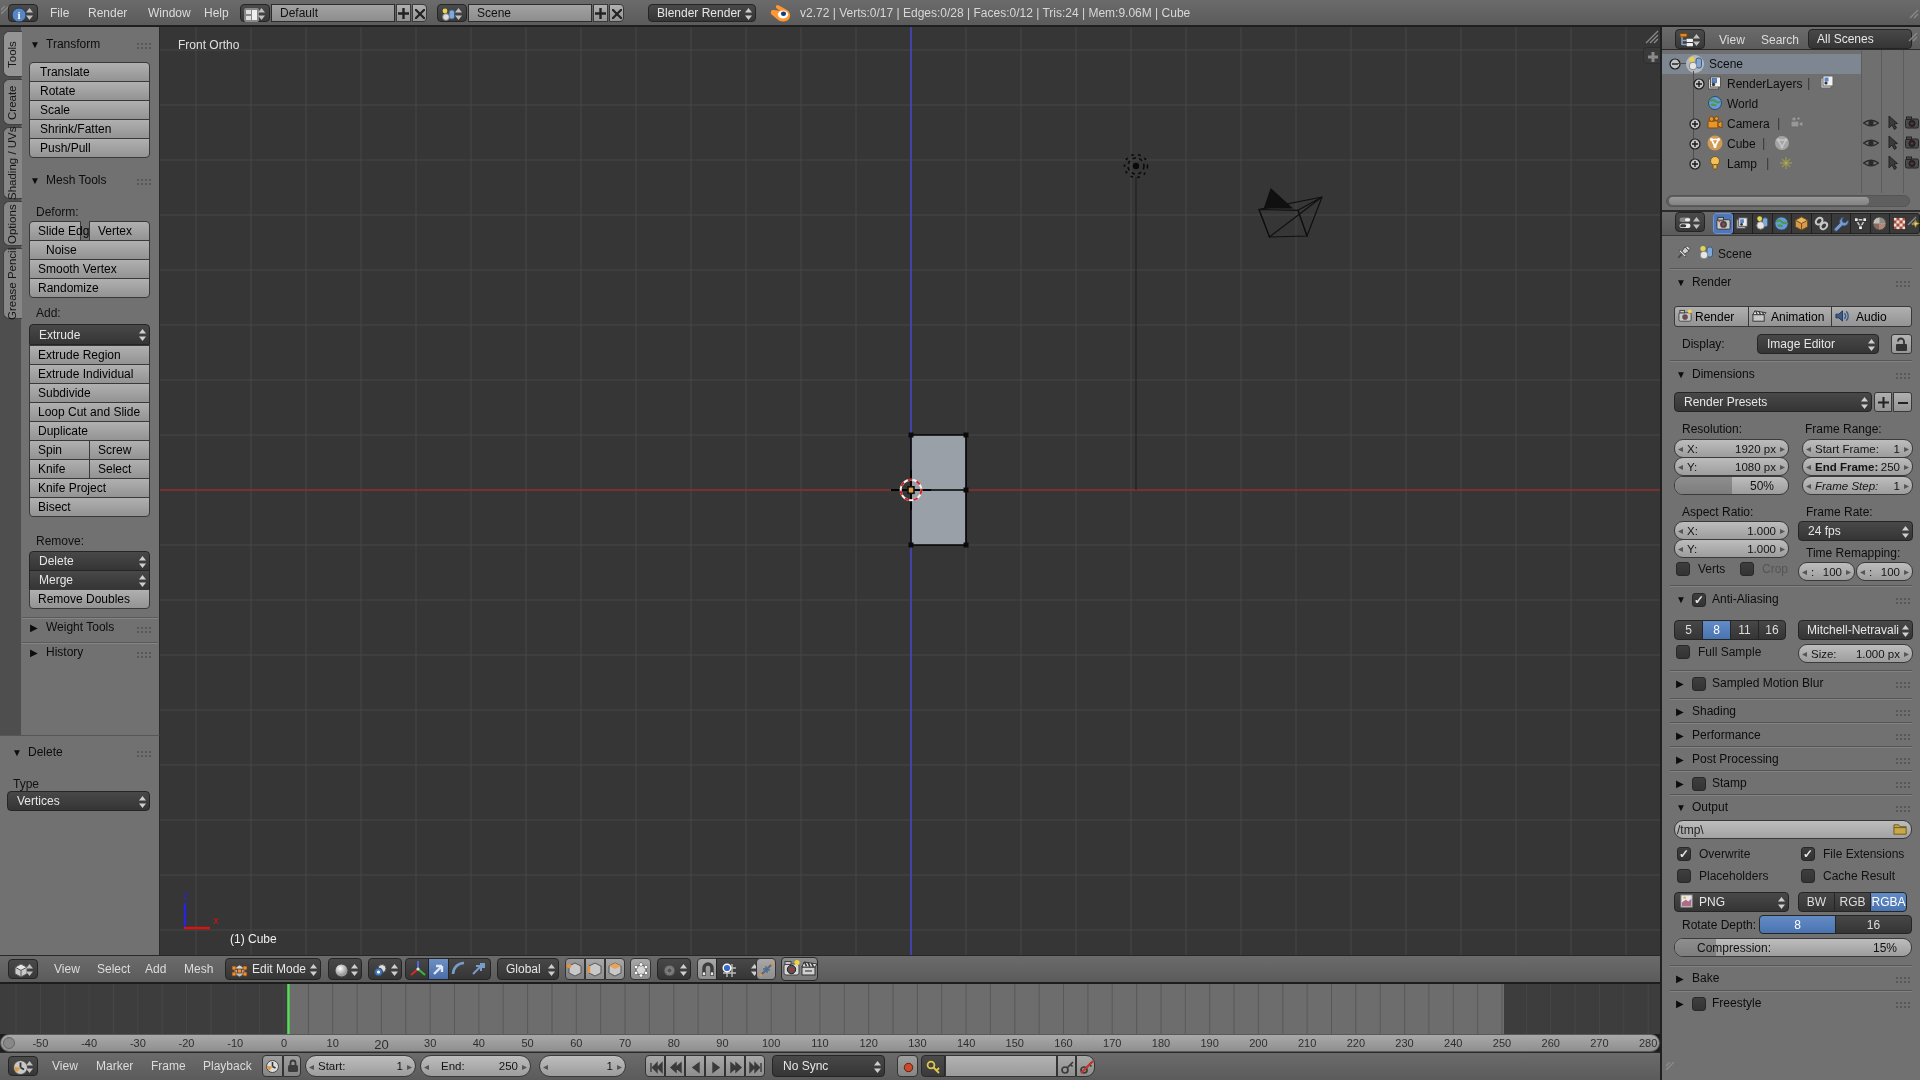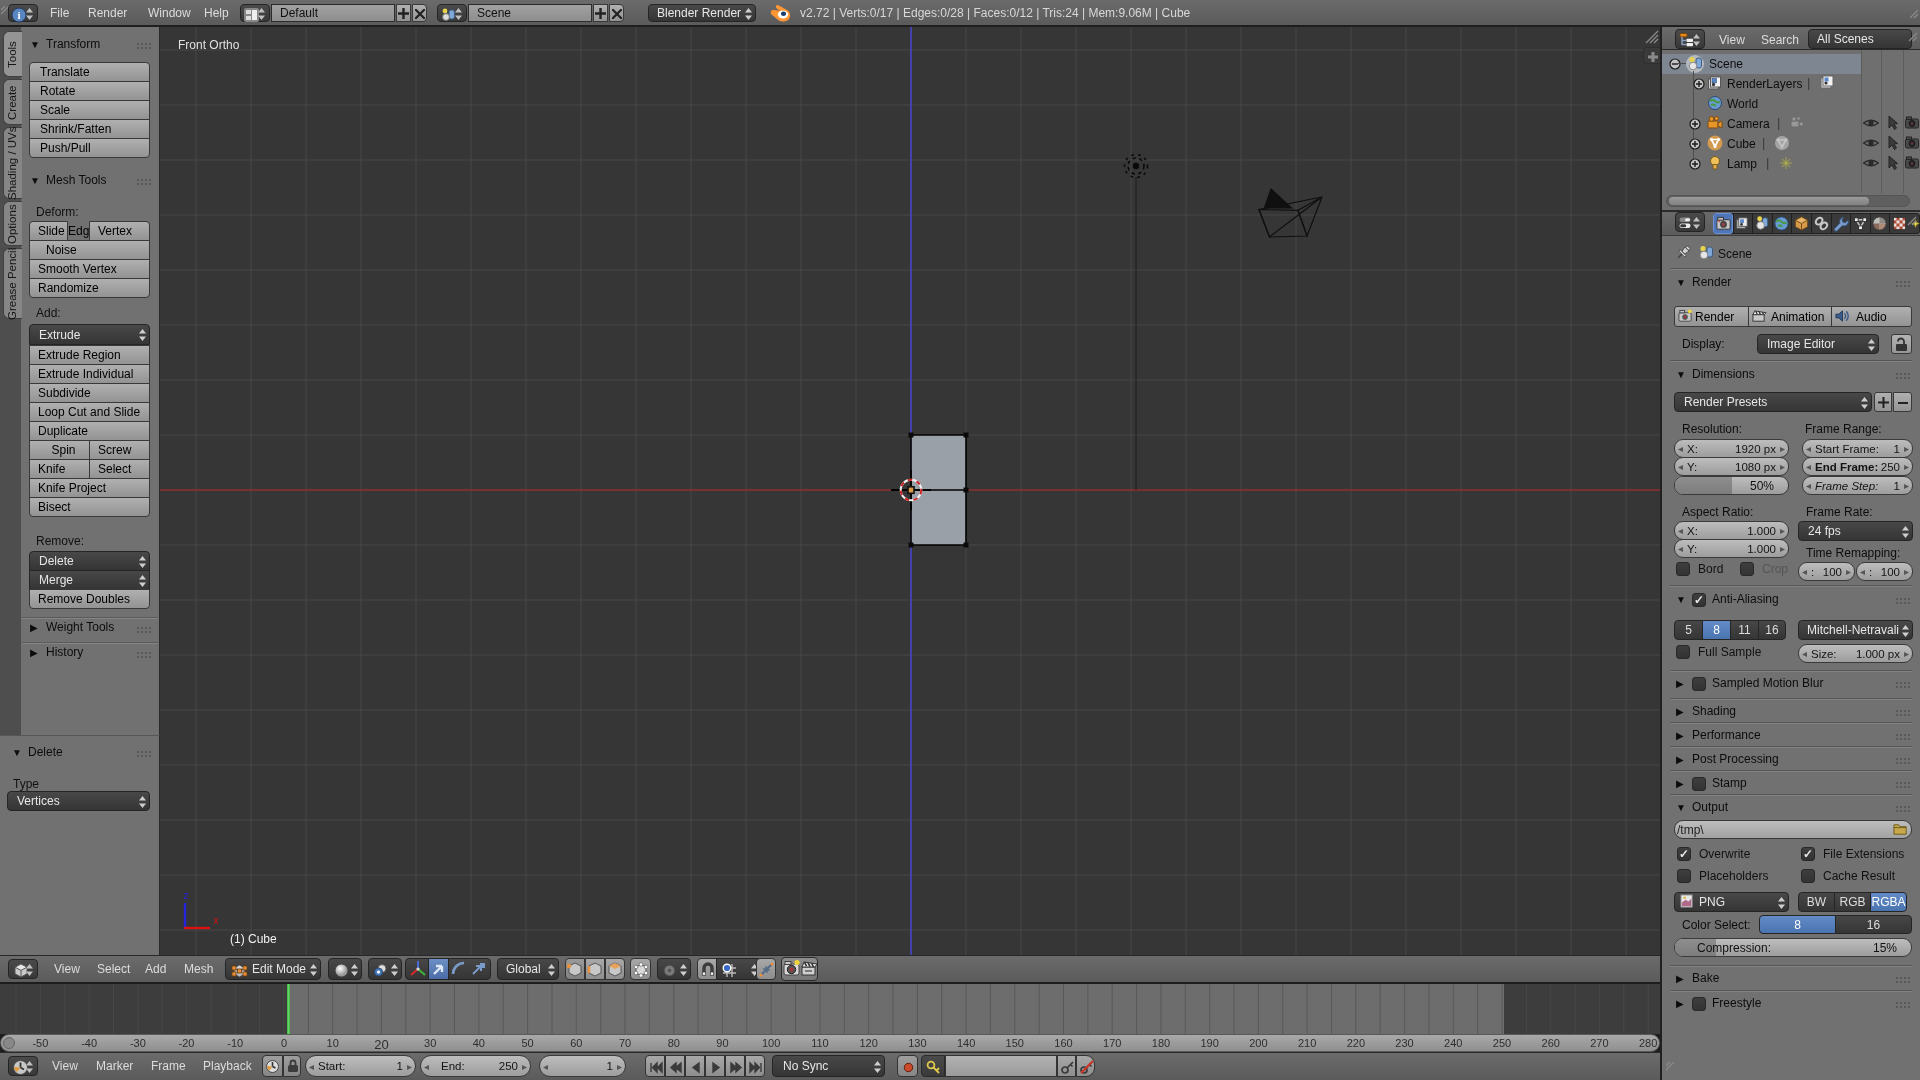--- a/index.html
+++ b/index.html
@@ -227,36 +227,36 @@
 <div style="position:absolute;left:136px;top:42px;width:15px;height:7px;background-image:radial-gradient(circle,#585858 1.2px,transparent 1.3px);background-size:4px 4px;"></div>
 <div class="btn" style="left:29px;top:62px;width:121px;height:20px;font-size:12px;border-radius:4px 4px 0 0;background:linear-gradient(#b0b0b0,#939393);color:#000;line-height:19px;text-align:left;padding-left:10px;">Translate</div>
 <div class="btn" style="left:29px;top:81px;width:121px;height:20px;font-size:12px;border-radius:0;background:linear-gradient(#b0b0b0,#939393);color:#000;line-height:19px;text-align:left;padding-left:10px;">Rotate</div>
 <div class="btn" style="left:29px;top:100px;width:121px;height:20px;font-size:12px;border-radius:0;background:linear-gradient(#b0b0b0,#939393);color:#000;line-height:19px;text-align:left;padding-left:10px;">Scale</div>
 <div class="btn" style="left:29px;top:119px;width:121px;height:20px;font-size:12px;border-radius:0;background:linear-gradient(#b0b0b0,#939393);color:#000;line-height:19px;text-align:left;padding-left:10px;">Shrink/Fatten</div>
 <div class="btn" style="left:29px;top:138px;width:121px;height:20px;font-size:12px;border-radius:0 0 4px 4px;background:linear-gradient(#b0b0b0,#939393);color:#000;line-height:19px;text-align:left;padding-left:10px;">Push/Pull</div>
 <span style="position:absolute;left:30px;top:175px;font-size:10px;color:#0c0c0c;">▼</span>
 <div class="t" style="left:46px;top:173px;font-size:12px;color:#0c0c0c;">Mesh Tools</div>
 <div style="position:absolute;left:136px;top:178px;width:15px;height:7px;background-image:radial-gradient(circle,#585858 1.2px,transparent 1.3px);background-size:4px 4px;"></div>
 <div class="t" style="left:36px;top:205px;font-size:12px;color:#111;">Deform:</div>
-<div class="btn" style="left:29px;top:221px;width:39px;height:20px;font-size:12px;border-radius:4px 0 0 0;background:linear-gradient(#b0b0b0,#939393);color:#000;line-height:19px;text-align:left;padding-left:8px;">Slide Edg</div>
+<div class="btn" style="left:29px;top:221px;width:52px;height:20px;font-size:12px;border-radius:4px 0 0 0;background:linear-gradient(#b0b0b0,#939393);color:#000;line-height:19px;text-align:left;padding-left:8px;">Slide Edg</div>
 <div class="btn" style="left:89px;top:221px;width:61px;height:20px;font-size:12px;border-radius:0 4px 0 0;background:linear-gradient(#b0b0b0,#939393);color:#000;line-height:19px;text-align:left;padding-left:8px;">Vertex</div>
 <div class="btn" style="left:29px;top:240px;width:121px;height:20px;font-size:12px;border-radius:0;background:linear-gradient(#b0b0b0,#939393);color:#000;line-height:19px;text-align:left;padding-left:16px;">Noise</div>
 <div class="btn" style="left:29px;top:259px;width:121px;height:20px;font-size:12px;border-radius:0;background:linear-gradient(#b0b0b0,#939393);color:#000;line-height:19px;text-align:left;padding-left:8px;">Smooth Vertex</div>
 <div class="btn" style="left:29px;top:278px;width:121px;height:20px;font-size:12px;border-radius:0 0 4px 4px;background:linear-gradient(#b0b0b0,#939393);color:#000;line-height:19px;text-align:left;padding-left:8px;">Randomize</div>
 <div class="t" style="left:36px;top:306px;font-size:12px;color:#111;">Add:</div>
 <div class="menu" style="left:29px;top:324px;width:121px;height:21px;font-size:12px;border-radius:4px 4px 0 0;line-height:20px;padding-left:9px;">Extrude<svg style="position:absolute;left:108px;top:3px" width="9" height="14" viewBox="0 0 9 14">
       <path d="M4.5 1 L8 5.5 L1 5.5 Z" fill="#cfcfcf"></path>
       <path d="M4.5 13 L8 8.5 L1 8.5 Z" fill="#cfcfcf"></path>
     </svg></div>
 <div class="btn" style="left:29px;top:345px;width:121px;height:20px;font-size:12px;border-radius:0;background:linear-gradient(#b0b0b0,#939393);color:#000;line-height:19px;text-align:left;padding-left:8px;">Extrude Region</div>
 <div class="btn" style="left:29px;top:364px;width:121px;height:20px;font-size:12px;border-radius:0;background:linear-gradient(#b0b0b0,#939393);color:#000;line-height:19px;text-align:left;padding-left:8px;">Extrude Individual</div>
 <div class="btn" style="left:29px;top:383px;width:121px;height:20px;font-size:12px;border-radius:0;background:linear-gradient(#b0b0b0,#939393);color:#000;line-height:19px;text-align:left;padding-left:8px;">Subdivide</div>
 <div class="btn" style="left:29px;top:402px;width:121px;height:20px;font-size:12px;border-radius:0;background:linear-gradient(#b0b0b0,#939393);color:#000;line-height:19px;text-align:left;padding-left:8px;">Loop Cut and Slide</div>
 <div class="btn" style="left:29px;top:421px;width:121px;height:20px;font-size:12px;border-radius:0;background:linear-gradient(#b0b0b0,#939393);color:#000;line-height:19px;text-align:left;padding-left:8px;">Duplicate</div>
-<div class="btn" style="left:29px;top:440px;width:61px;height:20px;font-size:12px;border-radius:0;background:linear-gradient(#b0b0b0,#939393);color:#000;line-height:19px;text-align:center;padding-left:8px;">Spin</div>
+<div class="btn" style="left:29px;top:440px;width:61px;height:20px;font-size:12px;border-radius:0;background:linear-gradient(#b0b0b0,#939393);color:#000;line-height:19px;text-align:left;padding-left:8px;">Spin</div>
 <div class="btn" style="left:89px;top:440px;width:61px;height:20px;font-size:12px;border-radius:0;background:linear-gradient(#b0b0b0,#939393);color:#000;line-height:19px;text-align:left;padding-left:8px;">Screw</div>
 <div class="btn" style="left:29px;top:459px;width:61px;height:20px;font-size:12px;border-radius:0;background:linear-gradient(#b0b0b0,#939393);color:#000;line-height:19px;text-align:left;padding-left:8px;">Knife</div>
 <div class="btn" style="left:89px;top:459px;width:61px;height:20px;font-size:12px;border-radius:0;background:linear-gradient(#b0b0b0,#939393);color:#000;line-height:19px;text-align:left;padding-left:8px;">Select</div>
 <div class="btn" style="left:29px;top:478px;width:121px;height:20px;font-size:12px;border-radius:0;background:linear-gradient(#b0b0b0,#939393);color:#000;line-height:19px;text-align:left;padding-left:8px;">Knife Project</div>
 <div class="btn" style="left:29px;top:497px;width:121px;height:20px;font-size:12px;border-radius:0 0 4px 4px;background:linear-gradient(#b0b0b0,#939393);color:#000;line-height:19px;text-align:left;padding-left:8px;">Bisect</div>
 <div class="t" style="left:36px;top:534px;font-size:12px;color:#111;">Remove:</div>
 <div class="menu" style="left:29px;top:551px;width:121px;height:20px;font-size:12px;border-radius:4px 4px 0 0;line-height:19px;padding-left:9px;">Delete<svg style="position:absolute;left:108px;top:3px" width="9" height="14" viewBox="0 0 9 14">
       <path d="M4.5 1 L8 5.5 L1 5.5 Z" fill="#cfcfcf"></path>
       <path d="M4.5 13 L8 8.5 L1 8.5 Z" fill="#cfcfcf"></path>
     </svg></div>
@@ -1057,21 +1057,21 @@
     <span style="position:absolute;right:12px;">100</span>
     <span class="arr">▸</span>
   </div>
 <div class="pill" style="left:1856px;top:562px;width:57px;height:19px;font-size:11.5px;border-radius:9px;background:linear-gradient(#bdbdbd,#9d9d9d);color:#141414;line-height:18px;">
     <span class="arl">◂</span>
     <span style="position:absolute;left:12px;">:</span>
     <span style="position:absolute;right:12px;">100</span>
     <span class="arr">▸</span>
   </div>
 <div style="position:absolute;left:1676px;top:562px;width:14px;height:14px;background:linear-gradient(#3e3e3e,#333);border:1px solid #282828;border-radius:3px;"></div>
-<div class="t" style="left:1698px;top:562px;font-size:12px;color:#111;">Bord</div>
+<div class="t" style="left:1698px;top:562px;font-size:12px;color:#111;">Verts</div>
 <div style="position:absolute;left:1740px;top:562px;width:14px;height:14px;background:linear-gradient(#3e3e3e,#333);border:1px solid #282828;border-radius:3px;"></div>
 <div class="t" style="left:1762px;top:562px;font-size:12px;color:#555;">Crop</div>
 <div class="" style="left:1670px;top:585px;width:242px;height:1px;background:#565656;"></div>
 <div class="" style="left:1670px;top:586px;width:242px;height:1px;background:#828282;"></div>
 <span style="position:absolute;left:1676px;top:594px;font-size:10px;color:#0c0c0c;">▼</span>
 <div style="position:absolute;left:1692px;top:593px;width:14px;height:14px;background:linear-gradient(#3e3e3e,#333);border:1px solid #282828;border-radius:3px;">
     <span style="position:absolute;left:1px;top:-1px;color:#e8e8e8;font-size:12px;font-weight:bold;">✓</span>
   </div>
 <div class="t" style="left:1712px;top:592px;font-size:12px;color:#0c0c0c;">Anti-Aliasing</div>
 <div style="position:absolute;left:1895px;top:597px;width:15px;height:7px;background-image:radial-gradient(circle,#585858 1.2px,transparent 1.3px);background-size:4px 4px;"></div>
@@ -1145,21 +1145,21 @@
       <path d="M4.5 13 L8 8.5 L1 8.5 Z" fill="#cfcfcf"></path>
     </svg></div>
 <svg style="position:absolute;left:1680px;top:894px" width="15" height="15" viewBox="0 0 16 16">
     <rect x="1" y="1" width="12" height="13" fill="#e8e8e8" stroke="#888"></rect>
     <path d="M2 9 L6 6 L9 8 L12 5 V13 H2 Z" fill="#b06a8a"></path>
     <circle cx="5" cy="4" r="1.4" fill="#d8b84a"></circle>
   </svg>
 <div style="position:absolute;left:1798px;top:892px;width:37px;height:20px;background:linear-gradient(#474747,#353535);border:1px solid #252525;border-radius:4px 0 0 4px;color:#ddd;font-size:12px;text-align:center;line-height:19px;">BW</div>
 <div style="position:absolute;left:1834px;top:892px;width:37px;height:20px;background:linear-gradient(#474747,#353535);border:1px solid #252525;border-radius:0;color:#ddd;font-size:12px;text-align:center;line-height:19px;">RGB</div>
 <div style="position:absolute;left:1870px;top:892px;width:37px;height:20px;background:linear-gradient(#638cc7,#4a74b0);border:1px solid #252525;border-radius:0 4px 4px 0;color:#fff;font-size:12px;text-align:center;line-height:19px;">RGBA</div>
-<div class="t" style="left:1682px;top:918px;font-size:12px;color:#0d0d0d;">Color Select:</div>
+<div class="t" style="left:1682px;top:918px;font-size:12px;color:#0d0d0d;">Rotate Depth:</div>
 <div style="position:absolute;left:1759px;top:915px;width:77px;height:19px;background:linear-gradient(#638cc7,#4a74b0);border:1px solid #252525;border-radius:4px 0 0 4px;color:#fff;font-size:12px;text-align:center;line-height:18px;">8</div>
 <div style="position:absolute;left:1835px;top:915px;width:77px;height:19px;background:linear-gradient(#474747,#353535);border:1px solid #252525;border-radius:0 4px 4px 0;color:#ddd;font-size:12px;text-align:center;line-height:18px;">16</div>
 <div class="pill" style="left:1674px;top:938px;width:238px;height:19px;font-size:12px;border-radius:9px;background:linear-gradient(#bdbdbd,#9d9d9d);color:#111;line-height:18px;overflow:hidden;">
     <div style="position:absolute;left:0;top:0;bottom:0;width:41px;background:linear-gradient(#8e8e8e,#7d7d7d);"></div>
     <span style="position:absolute;left:22px;">Compression:</span>
     <span style="position:absolute;right:14px;">15%</span>
   </div>
 <div class="" style="left:1670px;top:965px;width:242px;height:1px;background:#565656;"></div>
 <div class="" style="left:1670px;top:966px;width:242px;height:1px;background:#828282;"></div>
 <span style="position:absolute;left:1676px;top:973px;font-size:10px;color:#0c0c0c;">▶</span>

